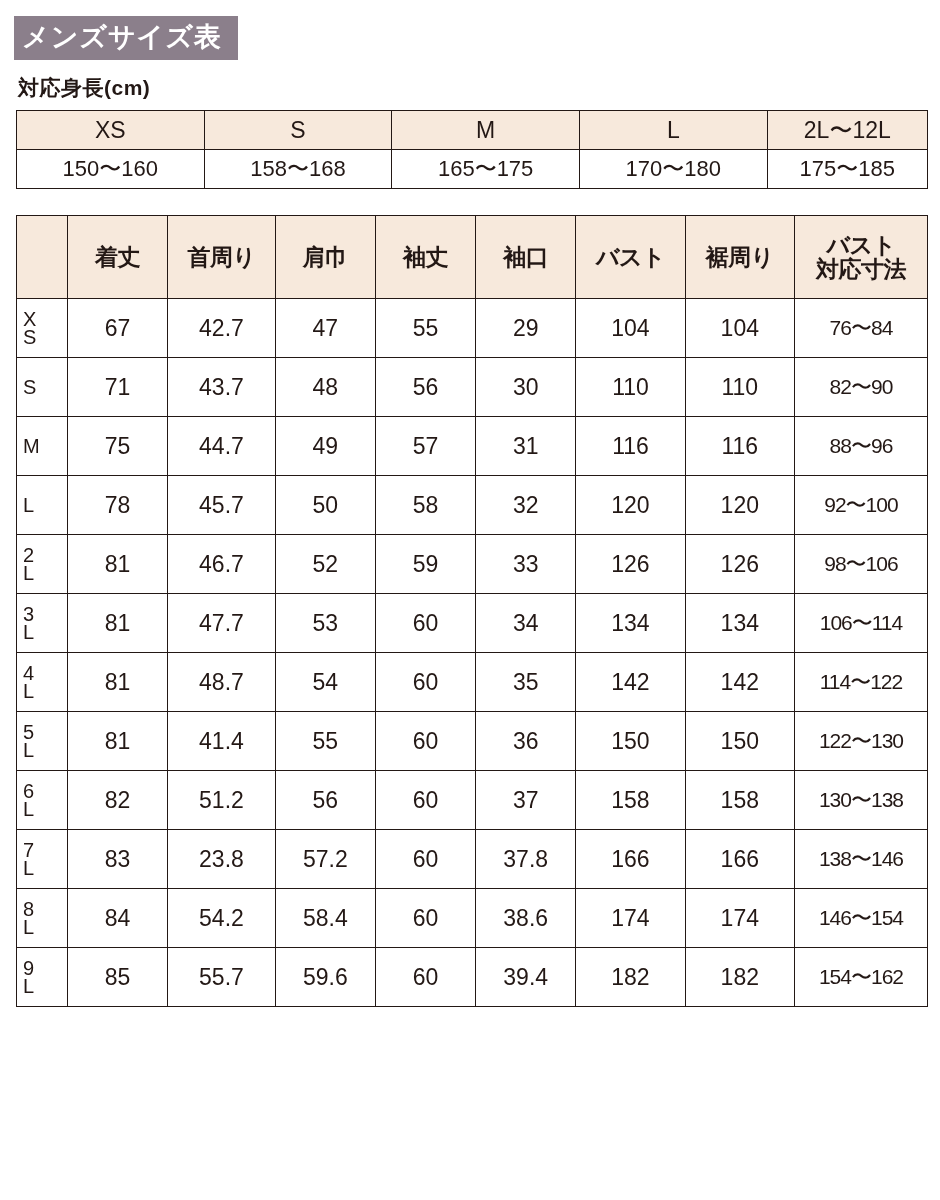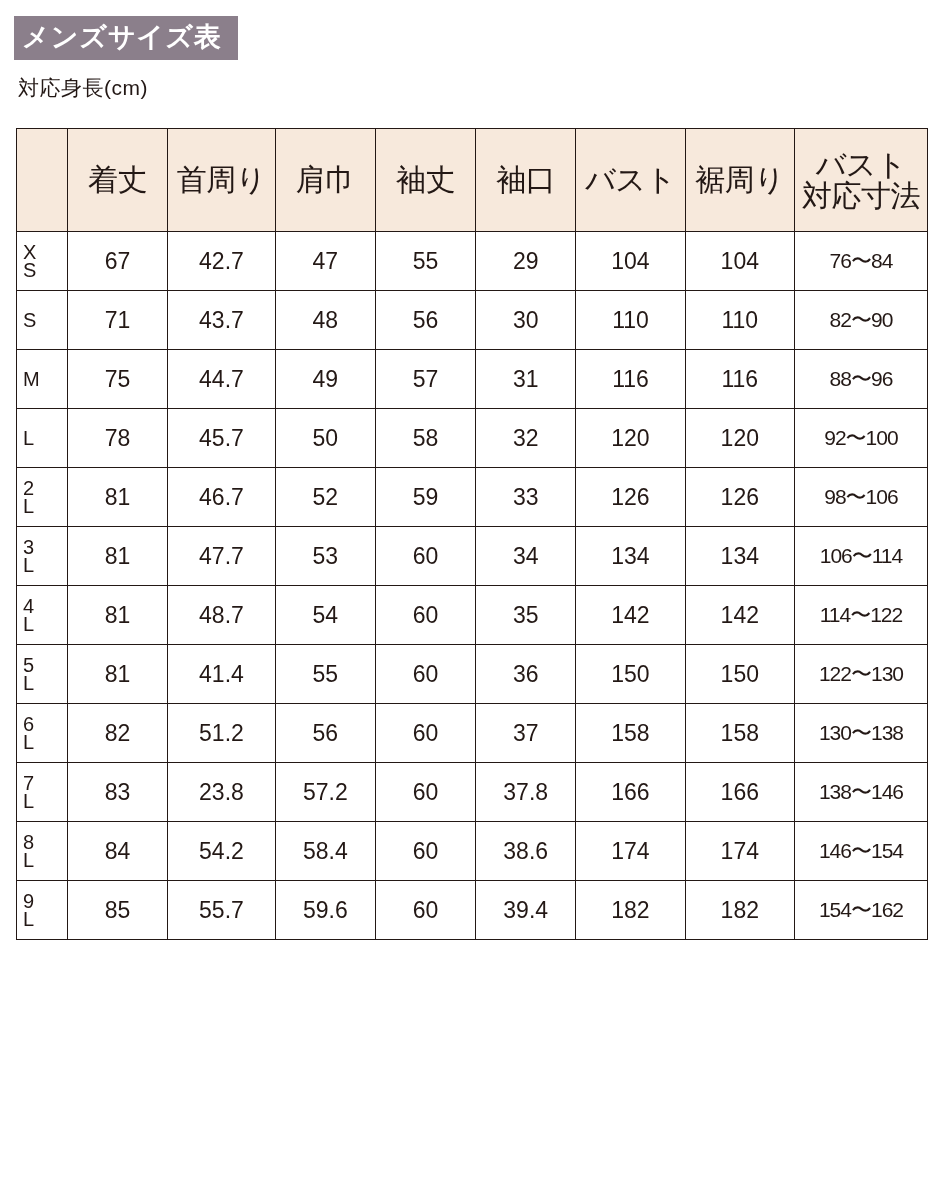--- a/index.html
+++ b/index.html
@@ -30,21 +30,21 @@
     font-size: 27px;
     font-weight: bold;
     letter-spacing: 1px;
     padding: 6px 16px 7px 8px;
     line-height: 1.15;
   }
 
   
   .sub-heading {
     font-size: 21px;
-    font-weight: normal;
+    font-weight: bold;
     margin: 14px 0 8px 4px;
     letter-spacing: 0.5px;
   }
 
   
   table {
     border-collapse: collapse;
     table-layout: fixed;
   }
   td, th {
@@ -75,24 +75,24 @@
   
   .meas-wrap {
     margin-top: 26px;
     margin-left: 2px;
   }
   .meas-table {
     width: 912px;
   }
   .meas-table thead td {
     background: #f7e9dc;
-    font-size: 30px;
-    font-weight: normal;
+    font-size: 23px;
+    font-weight: bold;
     height: 74px;
-    padding: 14px 2px;
+    padding: 4px 2px;
     line-height: 1.08;
   }
   .meas-table thead td.corner {
     background: #f7e9dc;
   }
   .meas-table tbody td {
     font-size: 23px;
     height: 56px;
     background: #ffffff;
   }
@@ -120,20 +120,45 @@
 </style>
 </head>
 <body>
 
 <div class="page">
 
   <div class="title-banner">メンズサイズ表</div>
 
   <div class="sub-heading">対応身長(cm)</div>
 
+  <table class="height-table">
+    <colgroup>
+      <col style="width:20.6%">
+      <col style="width:20.6%">
+      <col style="width:20.6%">
+      <col style="width:20.6%">
+      <col style="width:17.6%">
+    </colgroup>
+    <tbody>
+      <tr class="hdr">
+        <td>XS</td>
+        <td>S</td>
+        <td>M</td>
+        <td>L</td>
+        <td>2L〜12L</td>
+      </tr>
+      <tr class="val">
+        <td>150〜160</td>
+        <td>158〜168</td>
+        <td>165〜175</td>
+        <td>170〜180</td>
+        <td>175〜185</td>
+      </tr>
+    </tbody>
+  </table>
 
   <div class="meas-wrap">
     <table class="meas-table">
       <colgroup>
         <col style="width:5.6%">
         <col style="width:11.0%">
         <col style="width:11.8%">
         <col style="width:11.0%">
         <col style="width:11.0%">
         <col style="width:11.0%">

